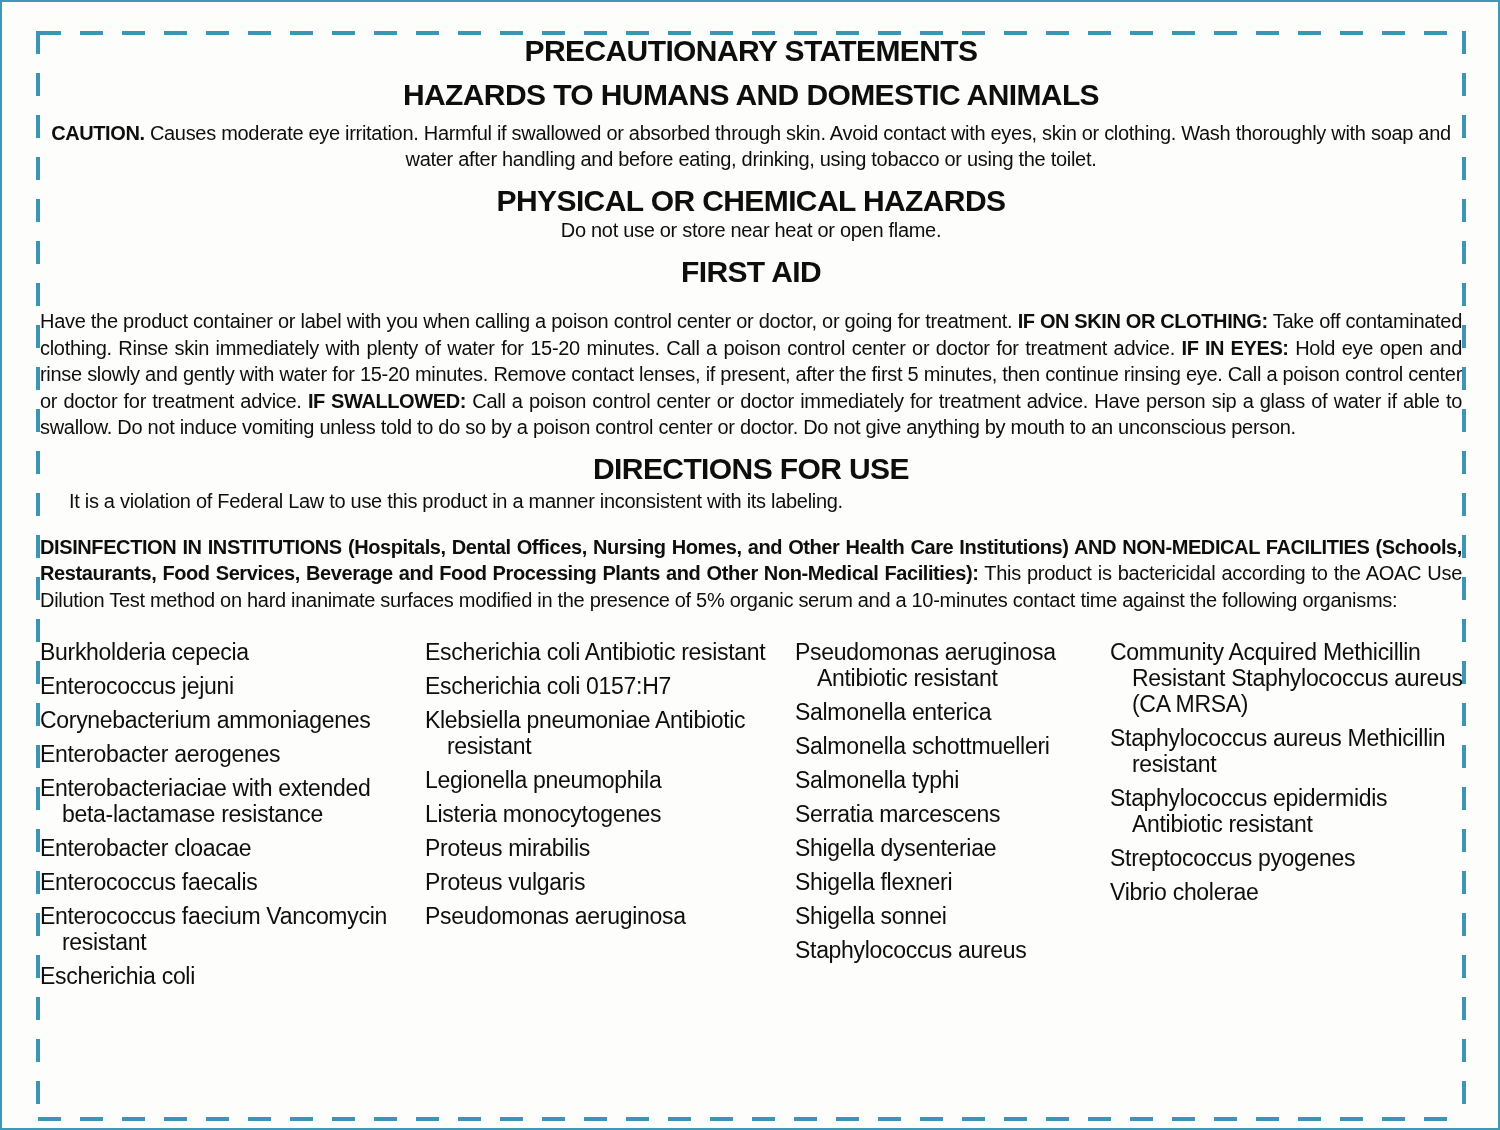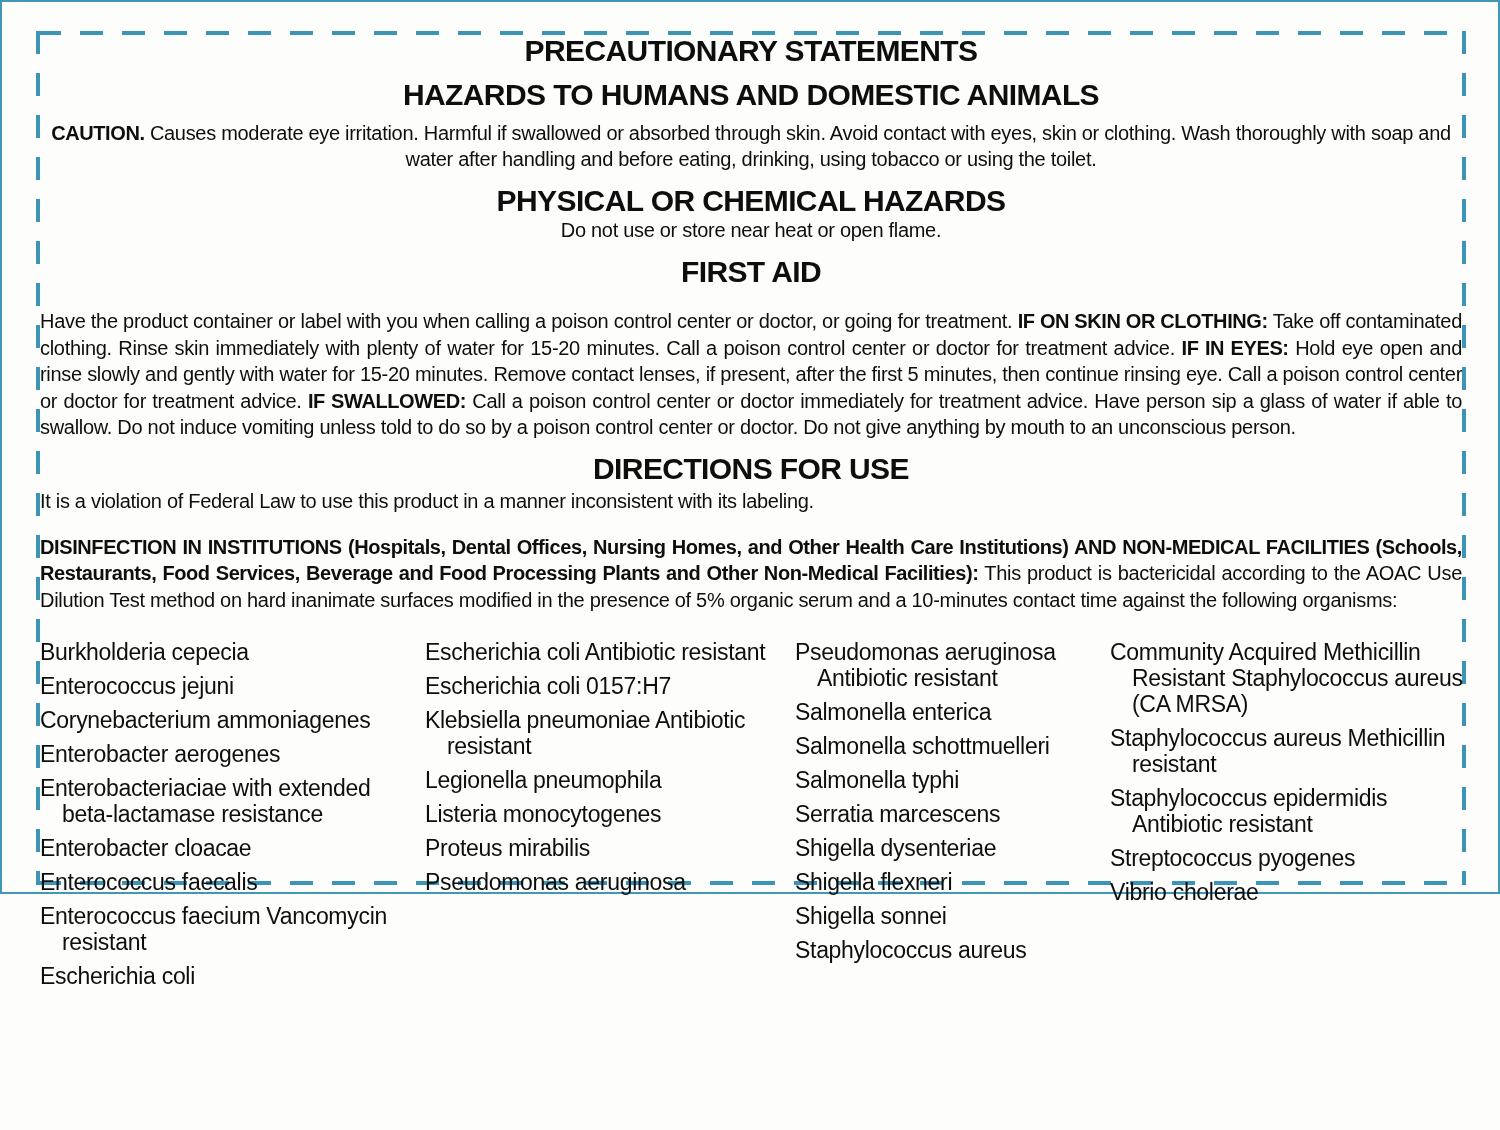--- a/index.html
+++ b/index.html
@@ -5,21 +5,21 @@
   html,body{margin:0;padding:0;}
   body{
     width:1500px;height:1130px;
     background:#fdfdfb;
     font-family:"Liberation Sans", sans-serif;
     color:#0e0e0e;
     overflow:hidden;
   }
   .page{
     position:relative;
-    width:1500px;height:894px;
+    width:1500px;height:1130px;
     box-sizing:border-box;
     border:2px solid #4097b6;
     background:#fdfdfb;
   }
   
   .dash{position:absolute;}
   .dash-top{left:36px;right:32px;top:29px;height:4px;
     background:repeating-linear-gradient(90deg,var(--dash) 0 23px,transparent 23px 42px);}
   .dash-bottom{left:36px;right:32px;bottom:7px;height:4px;
     background:repeating-linear-gradient(90deg,var(--dash) 0 23px,transparent 23px 42px);}
@@ -39,21 +39,21 @@
     font-size:30px;
     line-height:1.08;
     letter-spacing:-0.6px;
   }
   .hd.mt1{margin-top:12px;}
   .hd.mt2{margin-top:13px;}
   .body-txt{font-size:20px;line-height:1.32;}
   .center-par{text-align:center;margin-top:8px;}
   .center-line{text-align:center;font-size:20px;line-height:1.3;}
   .justify-par{text-align:justify;margin-top:20px;}
-  .left-par{text-align:left;margin-top:2px;}
+  .left-par{text-align:left;margin-top:2px;padding-left:29px;}
   b{letter-spacing:-0.4px;}
 
   .organisms{
     display:flex;
     margin-top:26px;
     font-size:23px;
     justify-content:space-between;
   }
   .org-col{flex:0 0 auto;}
   .org-col-1{width:385px;}
@@ -110,20 +110,21 @@
           <div class="org-item">Enterococcus faecium Vancomycin resistant</div>
           <div class="org-item">Escherichia coli</div>
         </div>
       <div class="org-col org-col-2">
           <div class="org-item">Escherichia coli Antibiotic resistant</div>
           <div class="org-item">Escherichia coli 0157:H7</div>
           <div class="org-item">Klebsiella pneumoniae Antibiotic resistant</div>
           <div class="org-item">Legionella pneumophila</div>
           <div class="org-item">Listeria monocytogenes</div>
           <div class="org-item">Proteus mirabilis</div>
+          <div class="org-item">Proteus vulgaris</div>
           <div class="org-item">Pseudomonas aeruginosa</div>
         </div>
       <div class="org-col org-col-3">
           <div class="org-item">Pseudomonas aeruginosa Antibiotic resistant</div>
           <div class="org-item">Salmonella enterica</div>
           <div class="org-item">Salmonella schottmuelleri</div>
           <div class="org-item">Salmonella typhi</div>
           <div class="org-item">Serratia marcescens</div>
           <div class="org-item">Shigella dysenteriae</div>
           <div class="org-item">Shigella flexneri</div>

